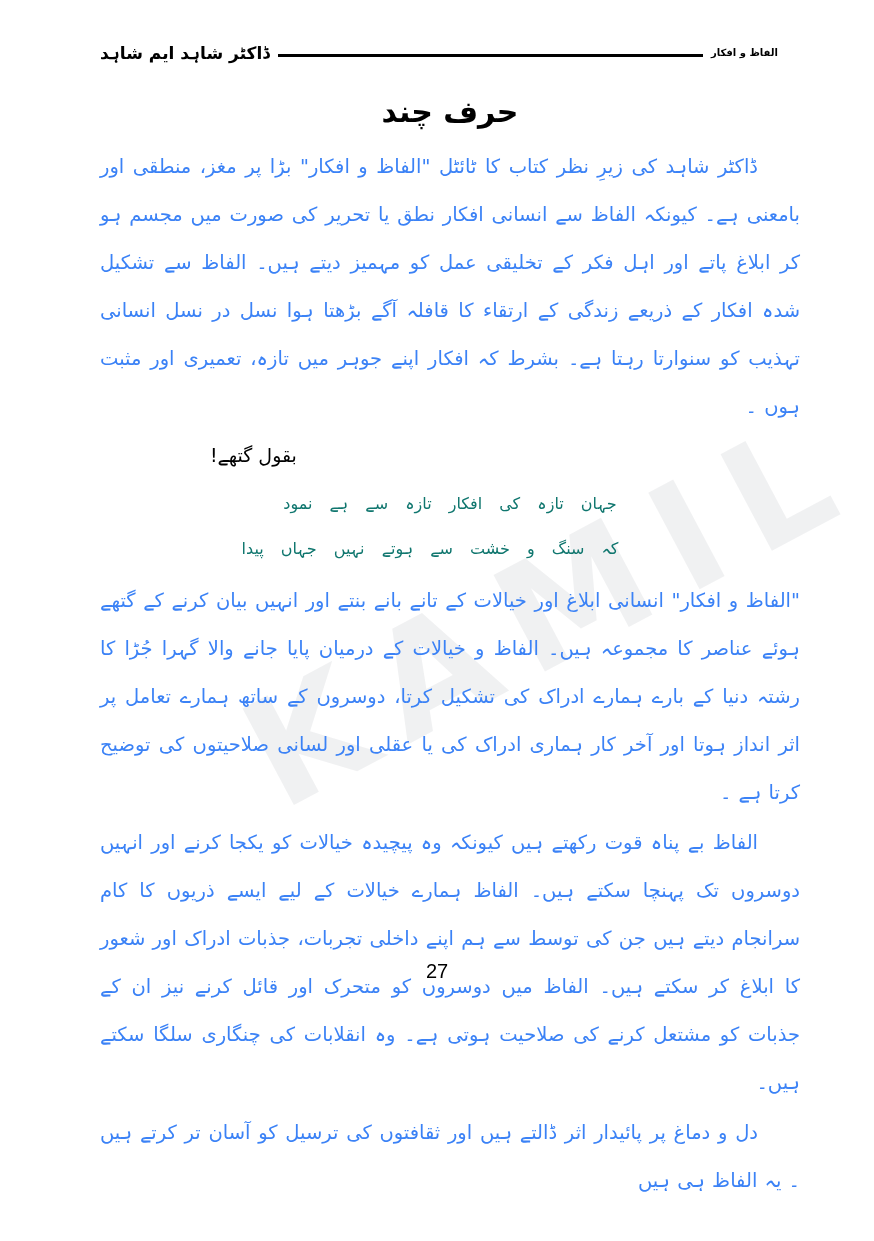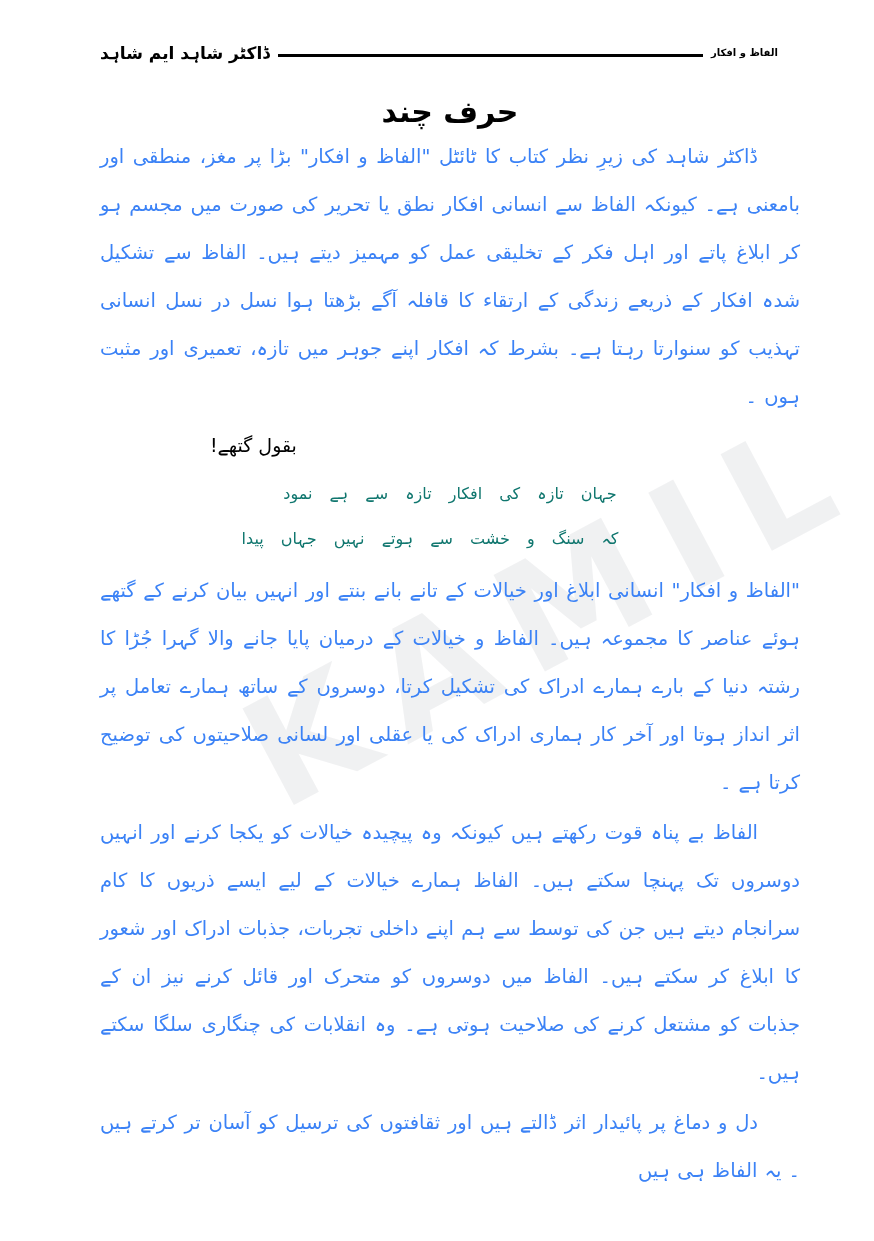--- a/index.html
+++ b/index.html
@@ -82,21 +82,21 @@
     left: 100px;
     width: 700px;
     z-index: 2;
   }
 
   .chapter-title {
     text-align: center;
     font-size: 30px;
     font-weight: 700;
     color: #000000;
-    margin: 8px 0 4px 0;
+    margin: 8px 0 14px 0;
     letter-spacing: 1px;
   }
 
   .para {
     font-size: 19.5px;
     line-height: 48px;
     color: #3b82f6;
     text-align: justify;
     text-align-last: right;
     margin: 0 0 2px 0;
@@ -169,14 +169,15 @@
     </div>
 
     <p class="para">"الفاظ و افکار" انسانی ابلاغ اور خیالات کے تانے بانے بنتے اور انہیں بیان کرنے کے گتھے ہوئے عناصر کا مجموعہ ہیں۔ الفاظ و خیالات کے درمیان پایا جانے والا گہرا جُڑا کا رشتہ دنیا کے بارے ہمارے ادراک کی تشکیل کرتا، دوسروں کے ساتھ ہمارے  تعامل پر اثر انداز ہوتا اور آخر کار ہماری ادراک کی یا عقلی اور لسانی صلاحیتوں کی توضیح کرتا ہے ۔</p>
 
     <p class="para indent">الفاظ بے پناہ قوت رکھتے ہیں کیونکہ وہ پیچیدہ خیالات کو یکجا کرنے اور انہیں دوسروں تک پہنچا سکتے ہیں۔ الفاظ ہمارے خیالات کے لیے ایسے ذریوں کا کام سرانجام دیتے ہیں جن کی توسط سے ہم اپنے داخلی تجربات، جذبات ادراک اور شعور کا ابلاغ کر سکتے ہیں۔ الفاظ میں دوسروں کو متحرک اور قائل کرنے نیز ان کے جذبات کو مشتعل کرنے کی صلاحیت ہوتی ہے۔ وہ انقلابات کی چنگاری سلگا سکتے ہیں۔</p>
 
     <p class="para indent">دل و دماغ پر پائیدار اثر ڈالتے ہیں اور ثقافتوں کی ترسیل کو آسان تر کرتے ہیں ۔ یہ الفاظ ہی ہیں</p>
 
   </div>
 
+  <div class="page-number">27</div>
 
 </div>
 
 </body></html>

